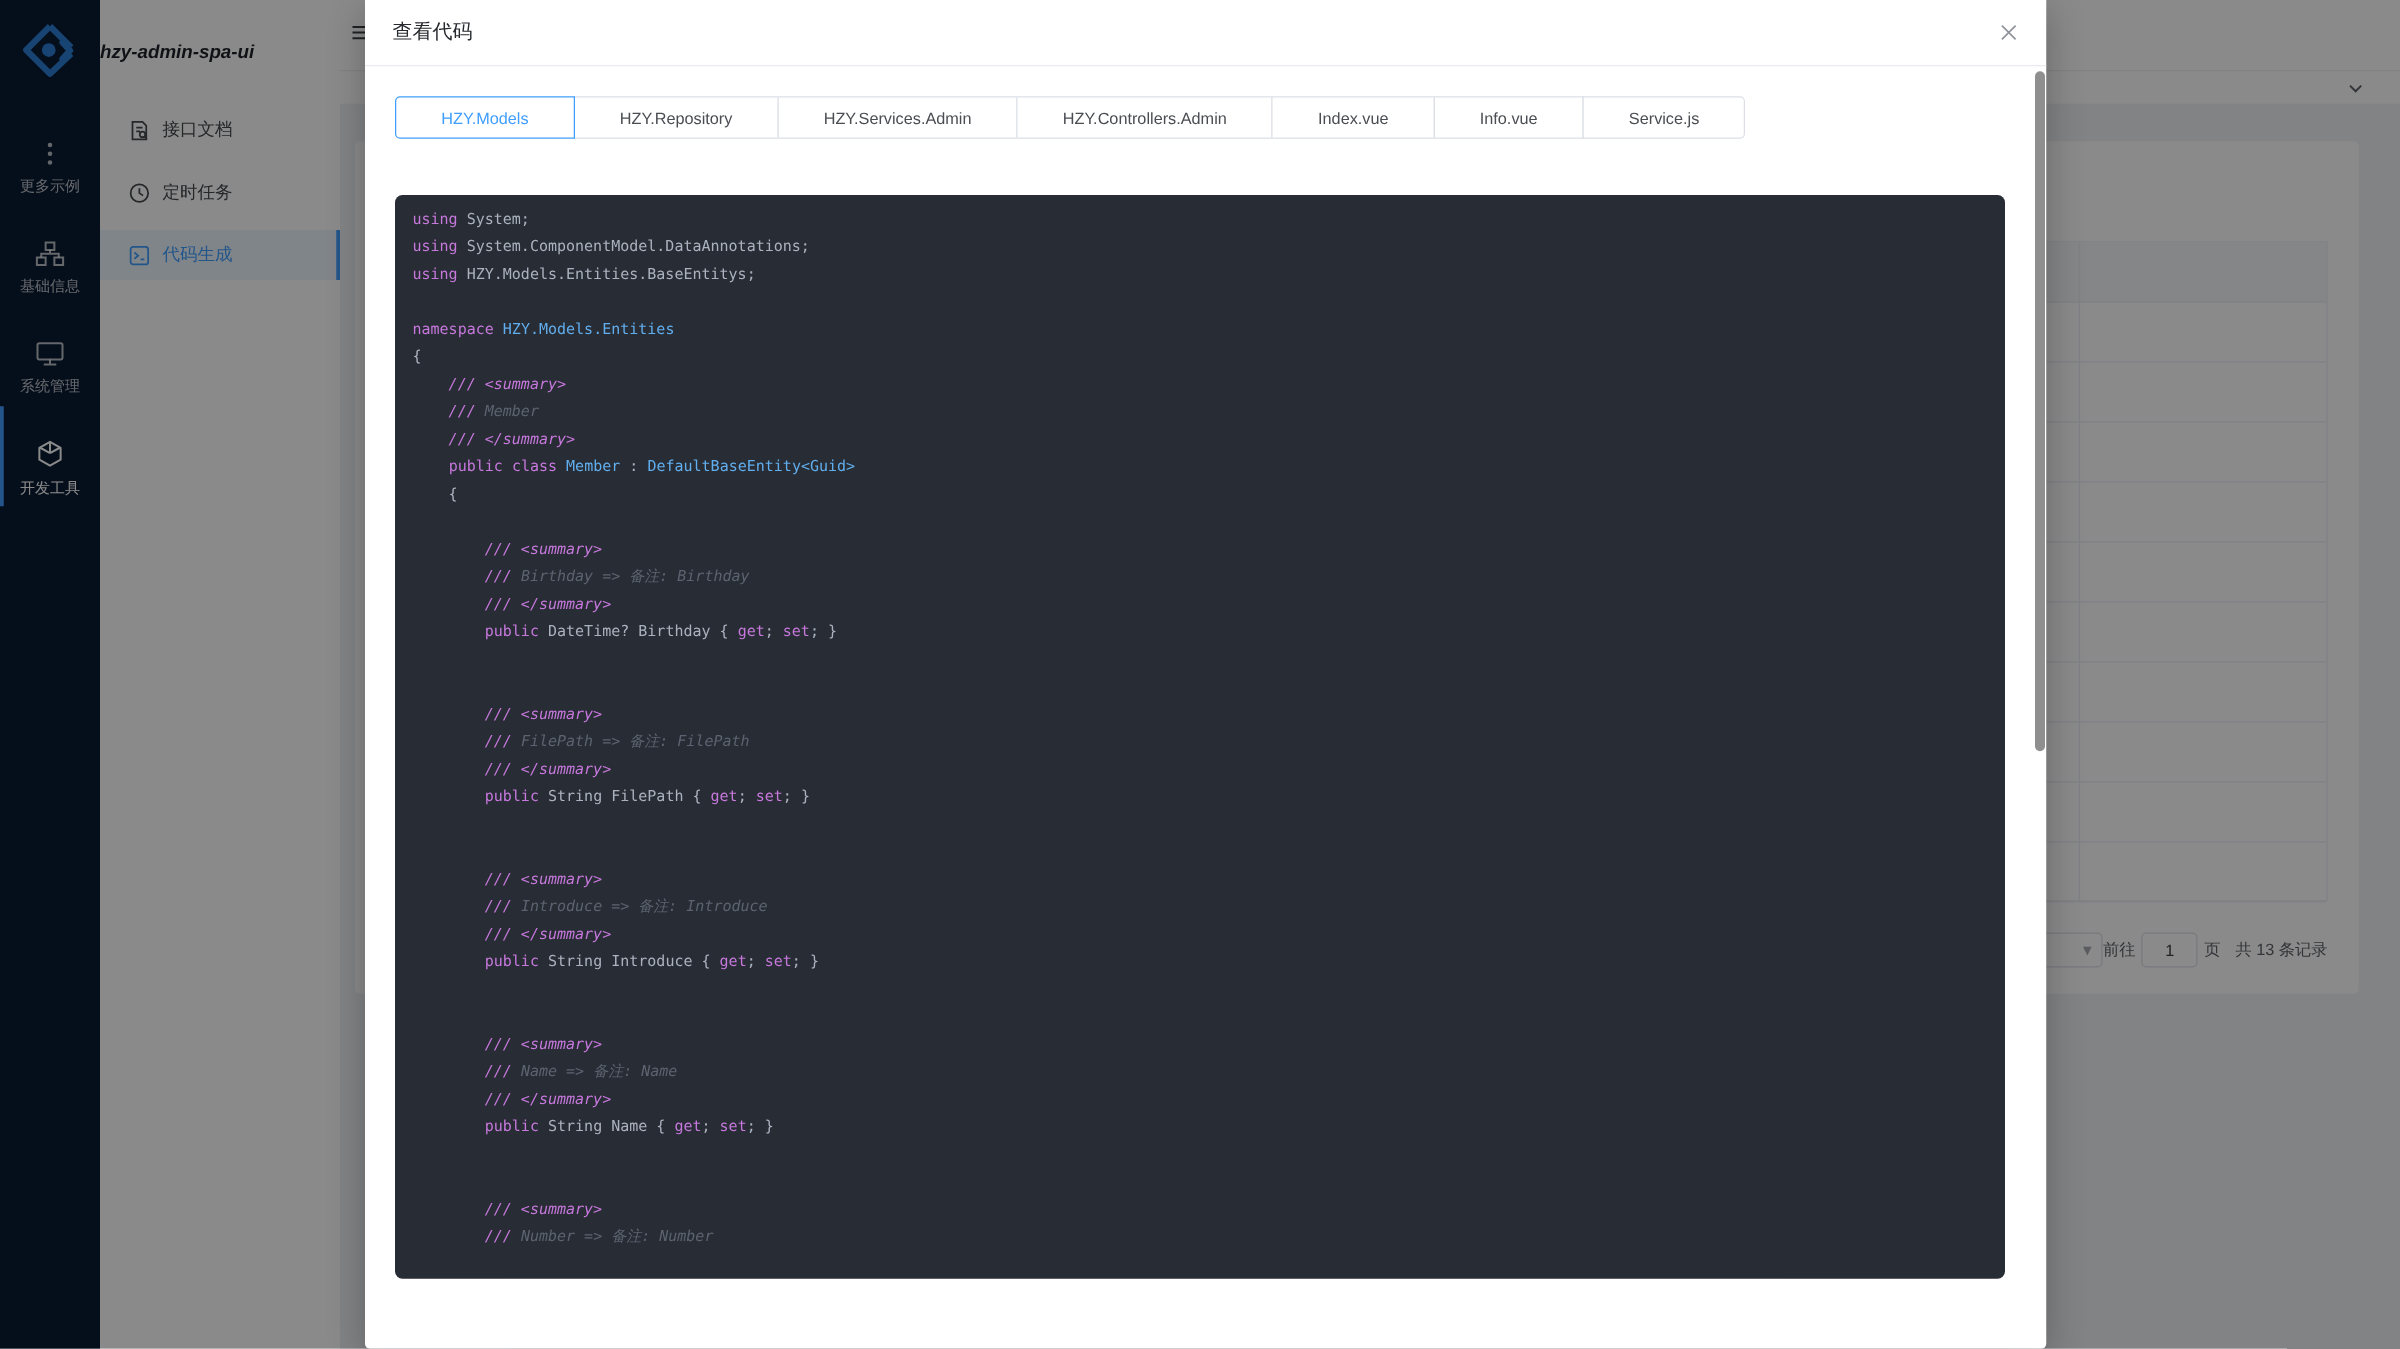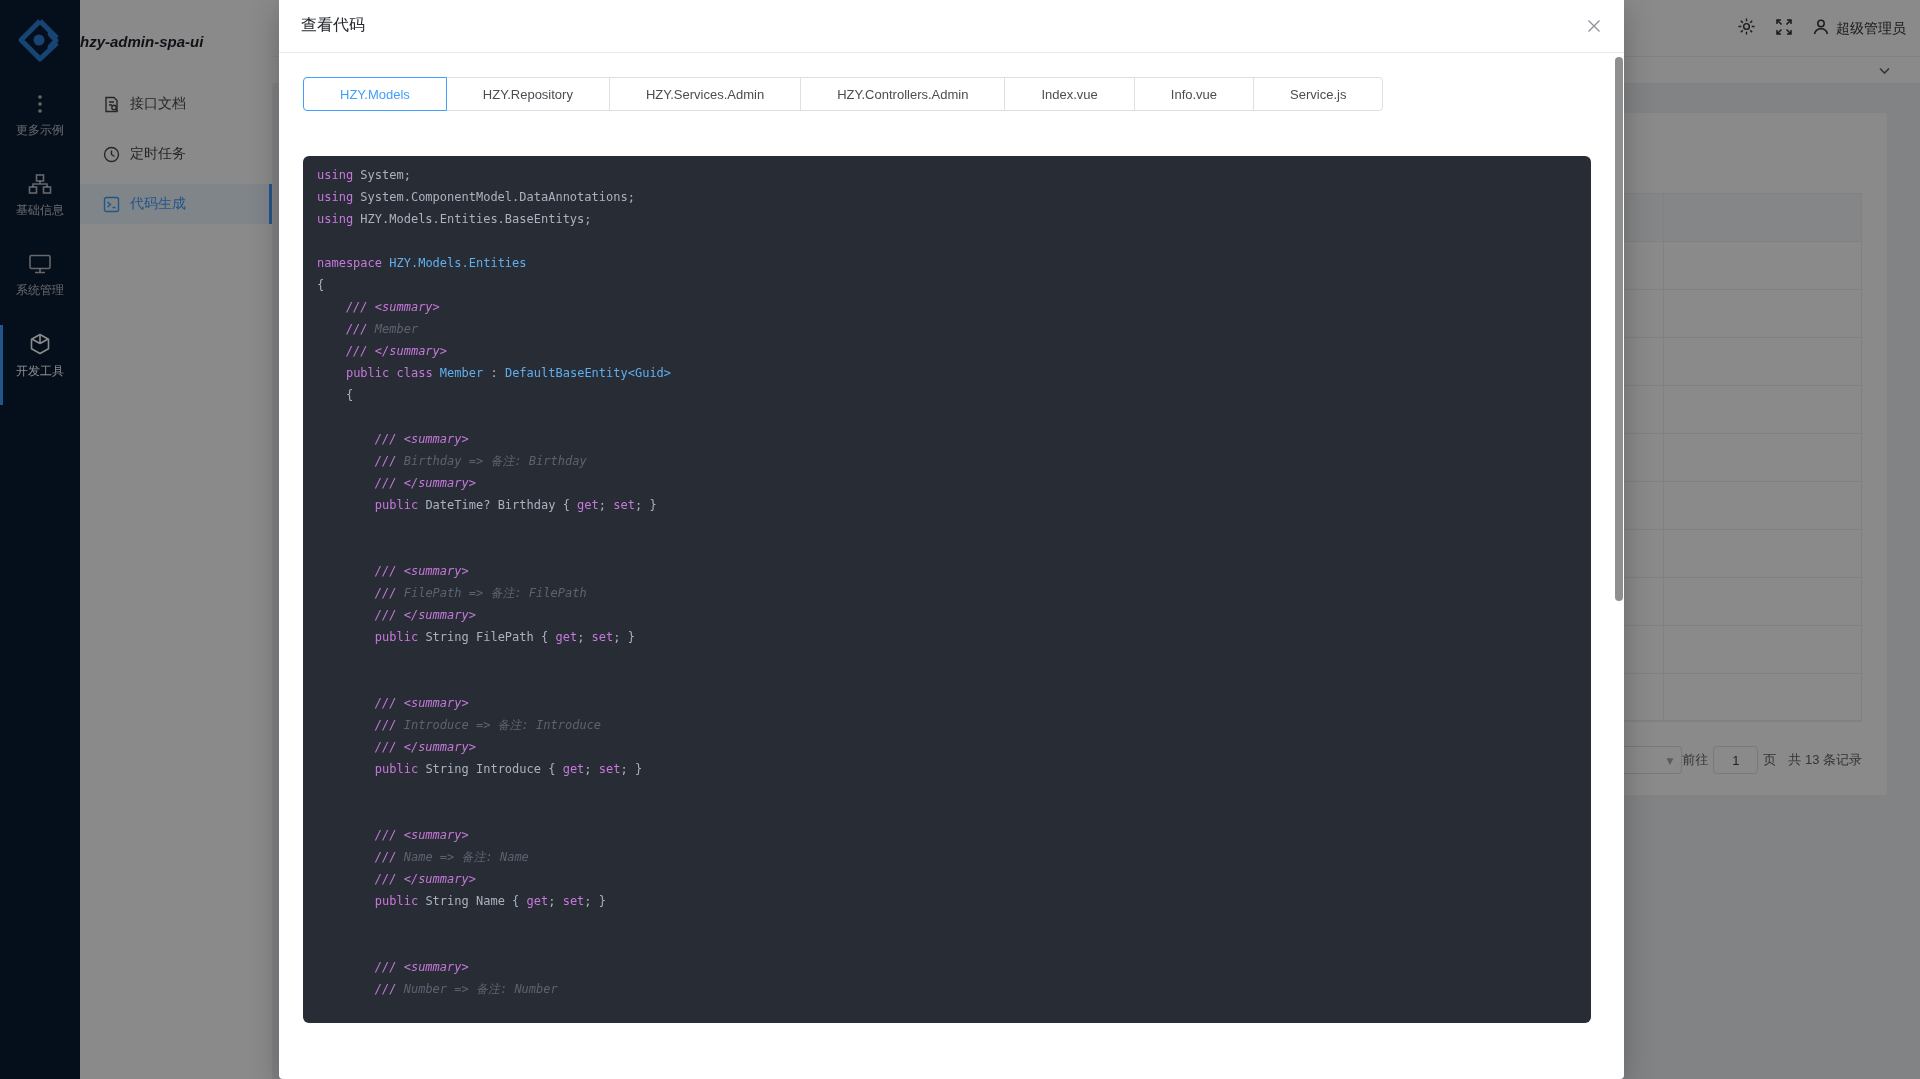--- a/index.html
+++ b/index.html
@@ -5,21 +5,21 @@
   * { margin:0; padding:0; box-sizing:border-box; }
   html,body { width:1920px; height:1079px; overflow:hidden; background:#f0f2f5;
     font-family:"Liberation Sans", sans-serif; }
   .screen { position:relative; width:1920px; height:1079px; overflow:hidden; }
 
   
   .backdrop { position:absolute; inset:0; z-index:1; }
 
   .psidebar { position:absolute; left:0; top:0; width:80px; height:1079px; background:#0b1b33; }
   .plogo { position:absolute; left:17px; top:17px; width:46px; height:46px; }
-  .pitems { position:absolute; left:0; top:76px; width:80px; }
+  .pitems { position:absolute; left:0; top:95px; width:80px; }
   .pitem { height:80px; display:flex; flex-direction:column; align-items:center; justify-content:center; gap:7px;
            color:rgba(255,255,255,.72); cursor:pointer; }
   .pitem .plabel { font-size:12px; }
   .pitem .picon svg { display:block; }
   .pitem.active { color:#ffffff; }
   .pbar { position:absolute; left:0; top:325px; width:3px; height:80px; background:#409eff; }
 
   .ssidebar { position:absolute; left:80px; top:0; width:192px; height:1079px; background:#ffffff; }
   .stitle { position:absolute; left:0; top:33px; width:192px; text-align:left; font-size:15px; font-weight:bold; color:#1d2129;font-style:italic; }
   .sitems { position:absolute; left:0; top:84px; width:192px; }
@@ -48,21 +48,21 @@
   .pg-select .caret { position:absolute; right:8px; top:9px; font-size:9px; color:#a8abb2; font-family:"DejaVu Sans",sans-serif; }
   .pg-goto { }
   .pg-input { width:45px; height:28px; margin:0 5px; border:1px solid #dcdfe6; border-radius:4px; background:#fff;
               text-align:center; font-size:13px; color:#3a3d42; font-family:"Liberation Sans",sans-serif; }
   .pg-total { margin-left:12px; }
 
   
   .overlay { position:absolute; inset:0; background:rgba(0,0,0,.46); z-index:10; }
 
   
-  .modal { position:absolute; left:279px; top:0; width:1345px; height:1079px; background:#ffffff; z-index:20;
+  .modal { position:absolute; left:292px; top:0; width:1345px; height:1079px; background:#ffffff; z-index:20;
            border-radius:0 0 4px 4px; box-shadow:0 8px 30px rgba(0,0,0,.25); }
   .m-header { position:absolute; left:0; top:0; right:0; height:53px; border-bottom:1px solid #e8eaed; }
   .m-title { position:absolute; left:22px; top:15px; font-size:16px; color:#26292e; }
   .m-close { position:absolute; right:18px; top:14px; width:24px; height:24px; display:flex; align-items:center; justify-content:center; cursor:pointer; }
 
   .m-tabs { position:absolute; left:24px; top:77px; display:flex; }
   .m-tab { height:34px; padding:0 36px; display:flex; align-items:center; background:#fff; border:1px solid #dcdfe6;
            margin-left:-1px; font-size:13px; color:#4a4d52; cursor:pointer; position:relative; }
   .m-tab:first-child { border-radius:4px 0 0 4px; margin-left:0; }
   .m-tab:last-child { border-radius:0 4px 4px 0;text-align:right; }
@@ -188,42 +188,20 @@
     </div>
 
     <div class="bheader">
       <div class="bh-left">
         <span>
           <svg width="18" height="18" viewBox="0 0 18 18">
               <path d="M2 4.5h14M2 9h10M2 13.5h14" stroke="#3a3d42" stroke-width="1.6" fill="none"></path>
             </svg>
         </span>
       </div>
-      <div class="bh-right">
-        <span>
-          <svg width="19" height="19" viewBox="0 0 20 20" fill="none" stroke="#2f3237" stroke-width="1.5">
-            <circle cx="10" cy="10" r="3"></circle>
-            <path d="M10 1.5v3M10 15.5v3M1.5 10h3M15.5 10h3M4 4l2.1 2.1M13.9 13.9L16 16M16 4l-2.1 2.1M6.1 13.9L4 16"></path>
-          </svg>
-        </span>
-        <span>
-          <svg width="18" height="18" viewBox="0 0 18 18" fill="none" stroke="#2f3237" stroke-width="1.5">
-            <path d="M2 6V2h4M12 2h4v4M16 12v4h-4M6 16H2v-4M2 2l4.5 4.5M16 2l-4.5 4.5M16 16l-4.5-4.5M2 16l4.5-4.5"></path>
-          </svg>
-        </span>
-        <span class="buser">
-          <span>
-            <svg width="18" height="18" viewBox="0 0 18 18" fill="none" stroke="#2f3237" stroke-width="1.5">
-              <circle cx="9" cy="5.5" r="3.2"></circle>
-                <path d="M2.5 16c.8-3.6 3.4-5.3 6.5-5.3s5.7 1.7 6.5 5.3"></path>
-            </svg>
-          </span>
-          <span>超级管理员</span>
-        </span>
-      </div>
     </div>
 
     <div class="filterbar">
       <span class="chev">
         <svg width="15" height="15" viewBox="0 0 15 15" fill="none" stroke="#5f6368" stroke-width="1.6">
             <path d="M3 5.5l4.5 4.5L12 5.5"></path>
           </svg>
       </span>
     </div>
 

